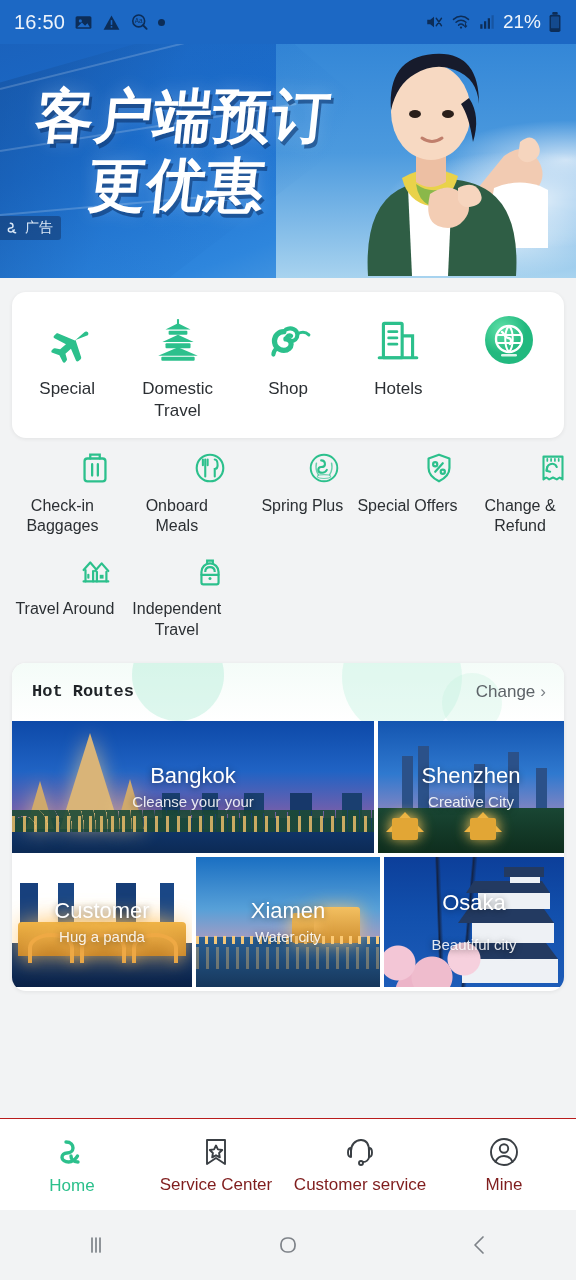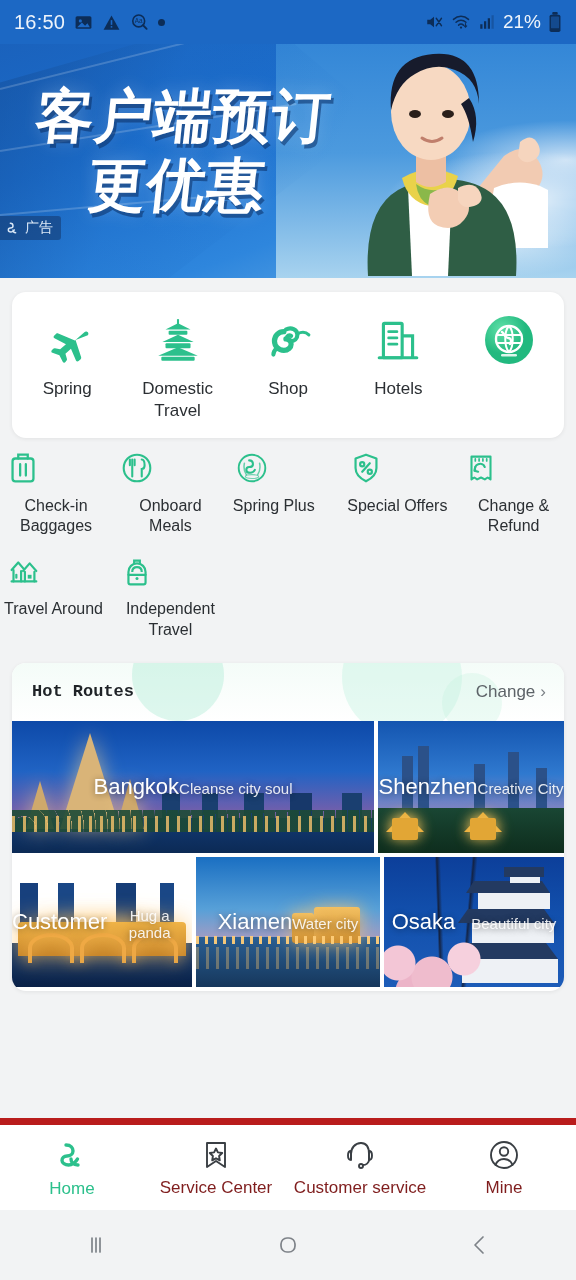--- a/index.html
+++ b/index.html
@@ -102,21 +102,21 @@
   .grid-item .lb{
     margin-top:12px;
     font-size:17px; color:#2b2f33; line-height:1.28;
     max-width:104px;
   }
 
   
   .plain-row{ display:flex; padding:0 2px; }
   .plain-item{
     flex:1 1 0;
-    display:flex; flex-direction:column; align-items:flex-start;
+    display:flex; flex-direction:column; align-items:flex-end;
     padding:10px 2px 4px 2px; text-align:center;
   }
   .plain-item .ic{ height:40px; display:flex; align-items:center; justify-content:center; }
   .plain-item .lb{
     margin-top:8px; font-size:16px; color:#2b2f33; line-height:1.3; max-width:104px;
   }
   .plain-row.third .plain-item{ max-width:20%; }
 
   
   .hot{
@@ -146,23 +146,22 @@
     margin-left:auto; position:relative; z-index:2;
     display:flex; align-items:center; gap:5px;
     font-size:17px; color:#5d6368;
   }
   .chev{ font-size:17px; color:#7b8186; }
 
   .tiles{ padding:0 0 0 0; }
   .tile-row{ display:flex; gap:4px; margin-bottom:4px; }
   .tile{
     position:relative; overflow:hidden;
-    display:flex; align-items:center; justify-content:center;
+    display:flex; flex-direction:column; align-items:center; justify-content:center;
     color:#fff;
-    text-align:center;
   }
   .tile .tname{ font-size:22px; font-weight:500; text-shadow:0 1px 6px rgba(0,0,0,.45); position:relative; z-index:3;}
   .tile .tsub{ font-size:15px; margin-top:4px; color:rgba(255,255,255,.88); text-shadow:0 1px 6px rgba(0,0,0,.5); position:relative; z-index:3;}
 
   
   .sky-grad{ position:absolute; inset:0; }
 
   
   .bk .sky-grad{ background:linear-gradient(180deg,#0d49a8 0%, #2063c4 38%, #6a5fae 66%, #b06a8e 86%, #d98a6a 100%); }
   .bk .water{ position:absolute; left:0; right:0; bottom:0; height:26%; background:linear-gradient(180deg,#123a74,#0c2a55); }
@@ -239,21 +238,21 @@
     background:
       radial-gradient(circle at 18px 30px, #f3c6d6 0 17px, transparent 18px),
       radial-gradient(circle at 52px 44px, #efbccd 0 20px, transparent 21px),
       radial-gradient(circle at 84px 26px, #f6d0dd 0 16px, transparent 17px),
       radial-gradient(circle at 34px 58px, #ecb4c8 0 18px, transparent 19px);
     filter:blur(.4px); }
 
   
   .botnav{
     position:absolute; left:0; bottom:70px; width:576px; height:92px;
-    background:#fff; border-top:7px solid #b91c1c;
+    background:#fff; border-top:1px solid #b91c1c;
     display:flex; align-items:center;
   }
   .nav-item{
     flex:1 1 0; display:flex; flex-direction:column; align-items:center; gap:6px;
   }
   .nav-item .nlb{ font-size:17px; color:#7f1d1d; }
   .nav-item.active .nlb{ color:#2cc08c; }
 
   
   .android{
@@ -362,21 +361,21 @@
 
   <div class="card">
     <div class="grid-row">
 
       <div class="grid-item">
         <span class="ic">
           <svg width="50" height="50" viewBox="0 0 48 48">
               <path d="M44 19.5c1-1.2.6-2.9-.8-3.4-1-.4-2 0-2.8.7l-8.8 7.6-16-6.6c-.7-.3-1.5-.2-2 .3l-2 1.8c-.8.7-.6 2 .4 2.5l11 5.6-5.6 4.8-5-.8c-.6-.1-1.2.1-1.6.5l-1.4 1.3c-.8.8-.5 2.1.6 2.5l6.7 2.3 3.2 6.3c.5 1 1.9 1.2 2.6.3l1.1-1.4c.4-.5.5-1.1.3-1.7l-1.4-4.8 5.3-5 4.8 11.3c.4 1 1.7 1.3 2.5.6l2-1.8c.5-.5.7-1.2.5-1.9l-5.4-16.4z" fill="#2cc08c"></path>
             </svg>
         </span>
-        <span class="lb">Spring</span>
+        <span class="lb">Special</span>
       </div>
 
       <div class="grid-item">
         <span class="ic">
           <svg width="50" height="50" viewBox="0 0 48 48" fill="#2cc08c">
             <rect x="23" y="4" width="2" height="5"></rect>
             <path d="M24 8l12 6H12z"></path>
             <rect x="15" y="15" width="18" height="4" rx="1"></rect>
             <path d="M24 19l15 7H9z"></path>
             <rect x="12" y="27" width="24" height="5" rx="1"></rect>
@@ -549,21 +548,21 @@
         <div class="tile bk" style="width:362px;height:132px;">
           <span class="sky-grad"></span>
           <span class="water"></span>
           <span class="skyline"></span>
           <span class="temple t2"></span>
           <span class="temple"></span>
           <span class="temple t3"></span>
           <span class="trees"></span>
           <span class="lights"></span>
           <span class="tname">Bangkok</span>
-          <span class="tsub">Cleanse city soul</span>
+          <span class="tsub">Cleanse your your</span>
         </div>
 
         <div class="tile sz" style="width:186px;height:132px;">
           <span class="sky-grad"></span>
           <span class="tower" style="left:24px;height:52px;"></span>
           <span class="tower" style="left:40px;height:62px;"></span>
           <span class="tower" style="left:96px;height:44px;"></span>
           <span class="tower" style="left:130px;height:56px;"></span>
           <span class="tower" style="left:158px;height:40px;"></span>
           <span class="water"></span>

